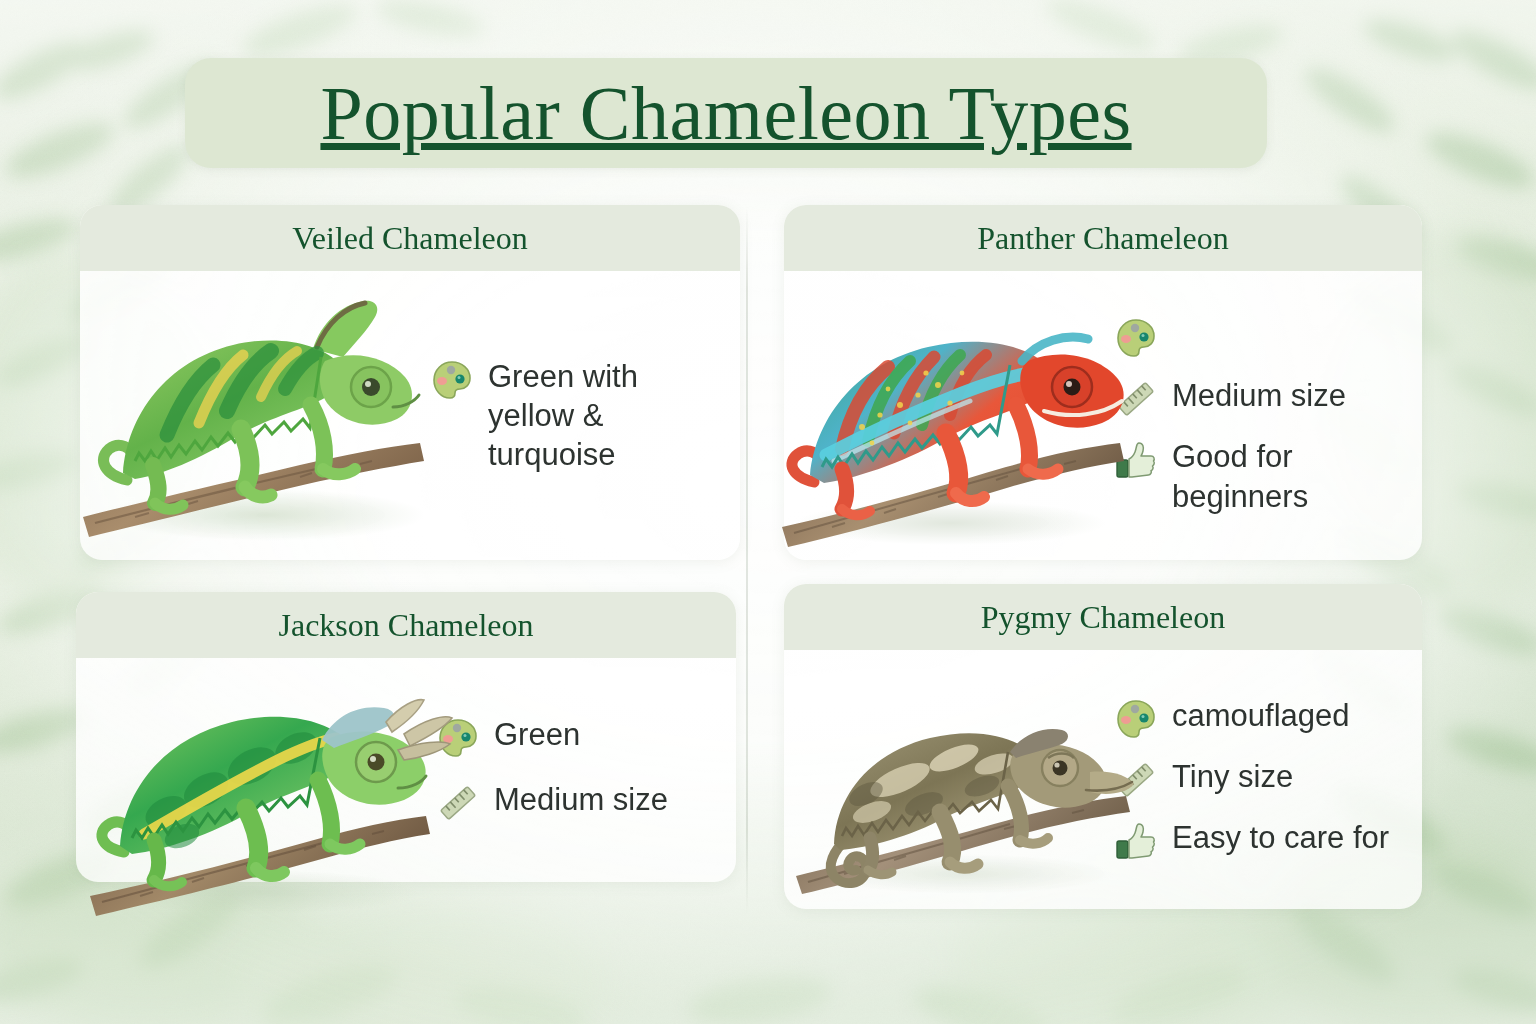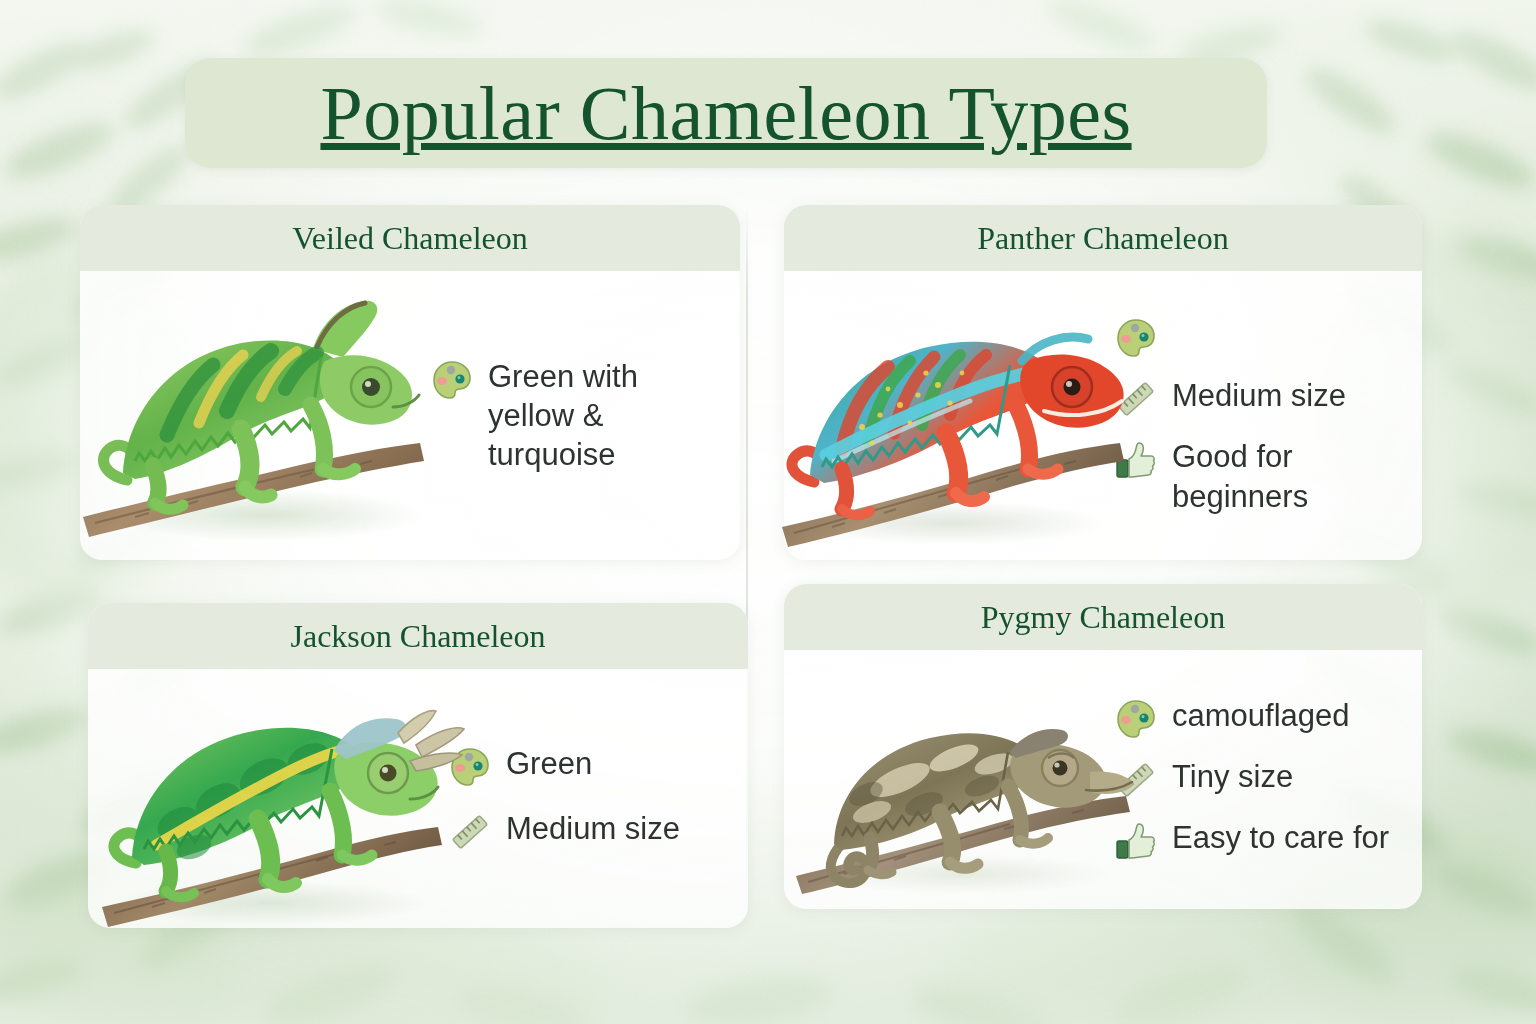--- a/index.html
+++ b/index.html
@@ -377,21 +377,21 @@
           </span>
           <span class="txt">
             <span>Good for</span>
             <span class="l2">beginners</span>
           </span>
         </div>
       </div>
     </div>
   </div>
 
-  <div class="card" style="left:88px;top:592px;width:660px;height:325px;margin-top:11px;">
+  <div class="card" style="left:76px;top:592px;width:660px;height:290px;">
     <div class="card-head">
       <div class="h">Jackson Chameleon</div>
     </div>
     <div class="card-body">
       <div class="art" style="width:360px;">
         <svg style="left:10px;top:-2px;width:370px;height:270px;" viewBox="0 0 370 270" xmlns="http://www.w3.org/2000/svg">
           <defs>
             <linearGradient id="jBody" x1="0.05" y1="0" x2="0.95" y2="1">
               <stop offset="0%" stop-color="#79c55e"></stop>
                 <stop offset="40%" stop-color="#35a84f"></stop>

